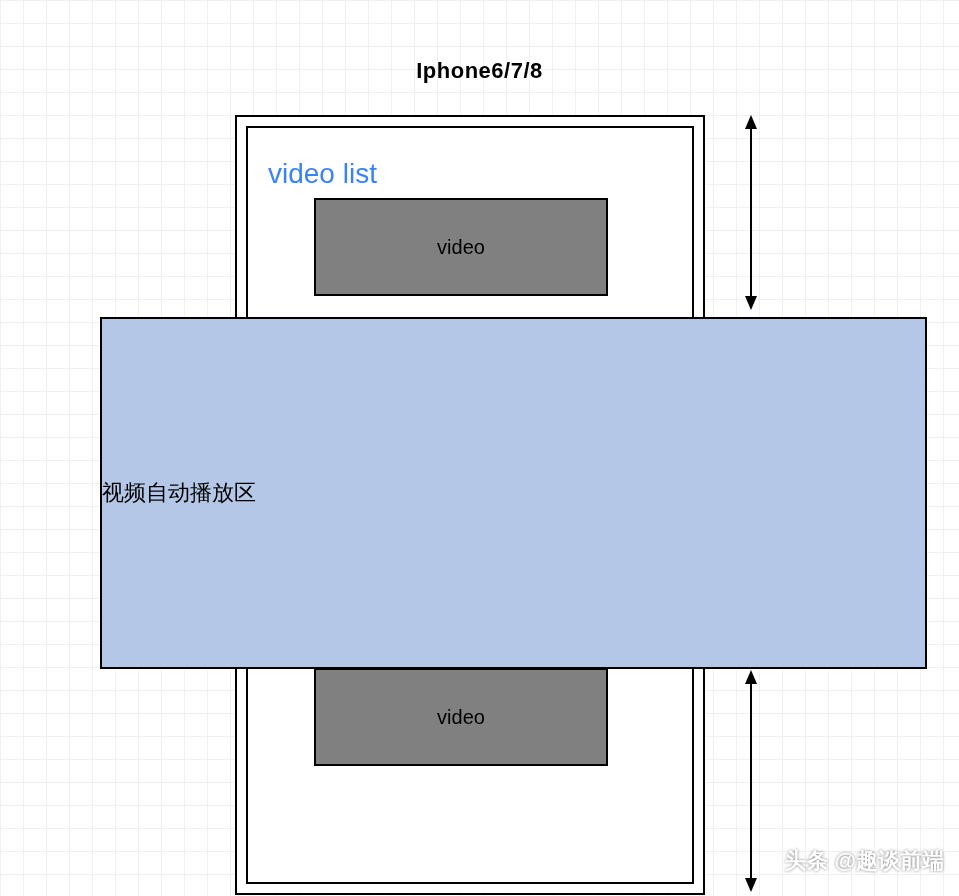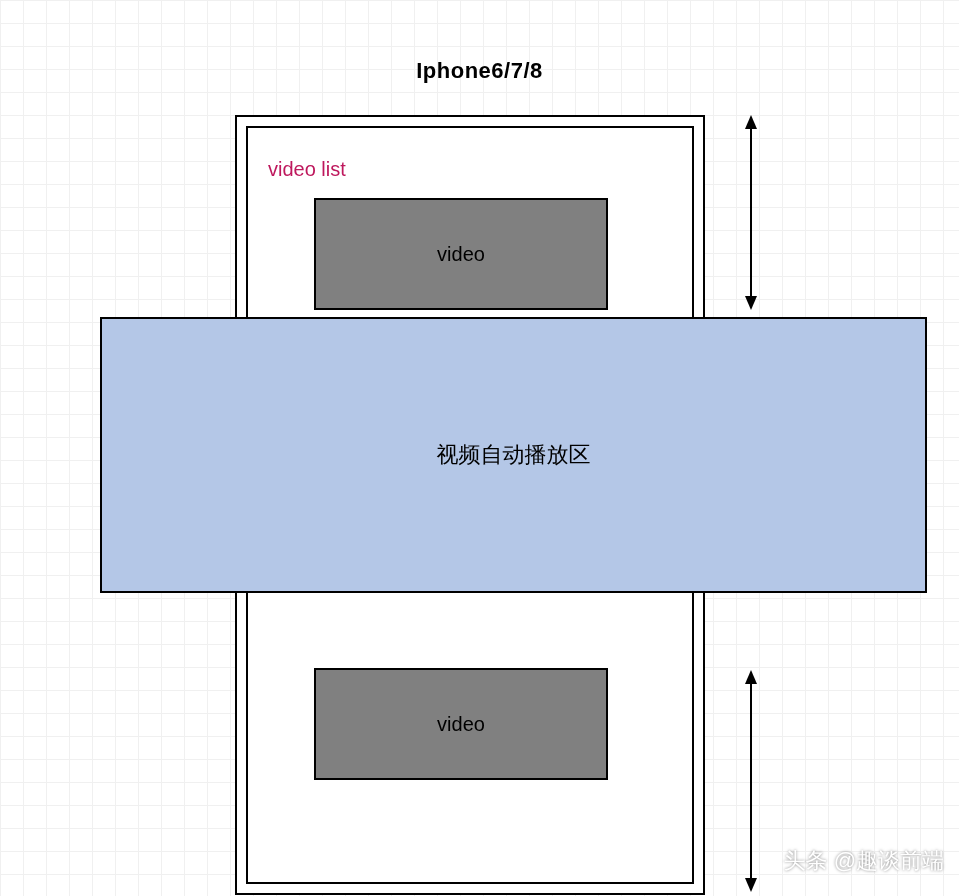--- a/index.html
+++ b/index.html
@@ -56,29 +56,29 @@
       right: 9px;
       bottom: 9px;
       border: 2px solid #000;
       background: #fff;
     }
     
     .video-list-label {
       position: absolute;
       left: 20px;
       top: 30px;
-      font-size: 20px;
-      color: #be185d;
+      font-size: 28px;
+      color: #3b82f6;
     }
     
     .video-box {
       position: absolute;
       left: 66px;
       width: 294px;
-      height: 112px;
+      height: 98px;
       background: #808080;
       border: 2px solid #000;
       display: flex;
       align-items: center;
       justify-content: center;
       font-size: 20px;
       color: #000;
     }
     
     .video-box-1 {
@@ -87,26 +87,25 @@
     
     .video-box-2 {
       top: 540px;
     }
     
     .autoplay-area {
       position: absolute;
       left: 100px;
       top: 317px;
       width: 827px;
-      height: 276px;
+      height: 352px;
       background: #b4c7e7;
       border: 2px solid #000;
       display: flex;
       align-items: center;
-      justify-content: center;
       font-size: 22px;
       font-weight: 500;
       color: #000;
       z-index: 10;
     }
     
     .arrow {
       position: absolute;
       left: 743px;
     }
@@ -122,21 +121,21 @@
     .arrow-bottom {
       top: 670px;
     }
     
     .watermark {
       position: absolute;
       right: 15px;
       bottom: 20px;
       font-size: 22px;
       color: #fff;
-      font-weight: 400;
+      font-weight: 700;
       text-shadow: 0 0 3px rgba(0,0,0,0.5);
       z-index: 20;
     }
   </style>
 </head>
 <body>
 
 <div class="grid-bg"></div>
 
 <div class="title">Iphone6/7/8</div>

